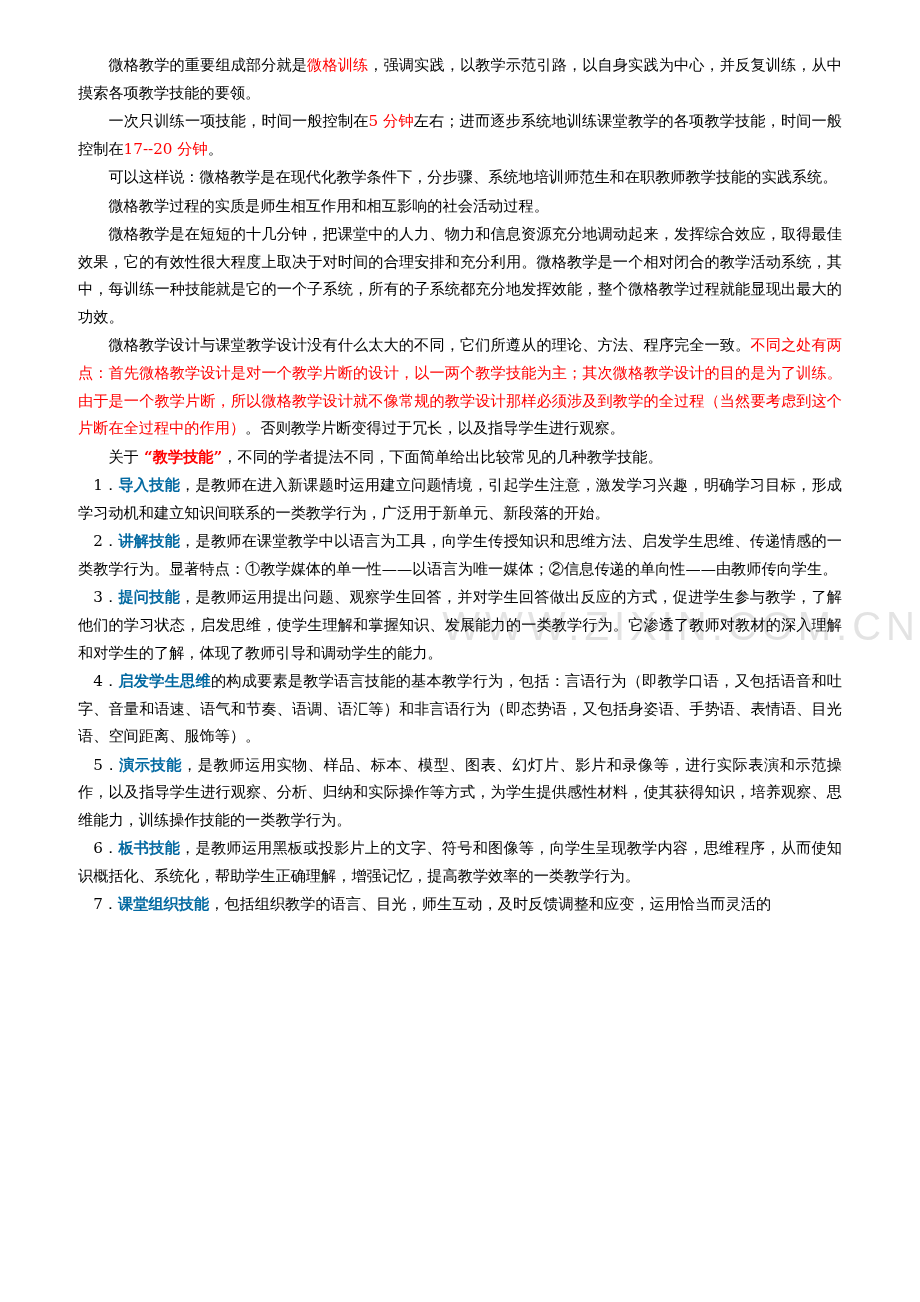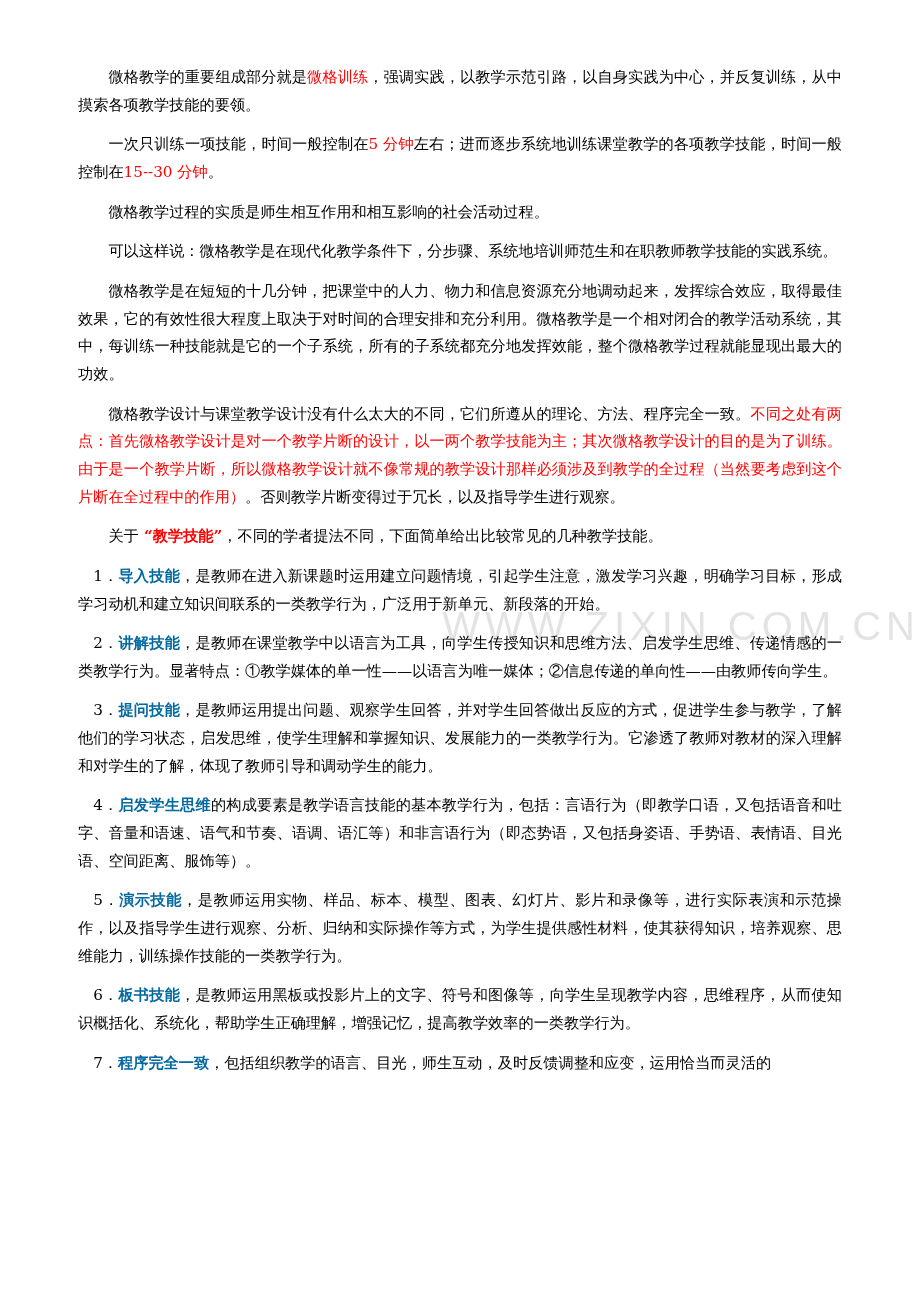--- a/index.html
+++ b/index.html
@@ -26,21 +26,21 @@
   .doc {
     position: relative;
     z-index: 2;
     font-size: 15.2px;
     line-height: 1.82;
     color: #000;
     text-align: justify;
     text-justify: inter-ideograph;
   }
   p {
-    margin: 12px 0 0.05em 0;
+    margin: 0 0 0.05em 0;
   }
   .indent2 {
     text-indent: 2em;
   }
   .red {
     color: #ff0000;
   }
   .bold {
     font-weight: bold;
   }
@@ -72,27 +72,27 @@
     font-weight: 400;
   }
 </style>
 </head>
 <body>
 
 <div class="page">
   <div class="watermark">WWW.ZIXIN.COM.CN</div>
   <div class="doc" id="doc-body">
       <p class="indent2"><span>微格教学的重要组成部分就是</span><span class="red">微格训练</span><span>，强调实践，以教学示范引路，以自身实践为中心，并反复训练，从中摸索各项教学技能的要领。</span></p>
-      <p class="indent2"><span>一次只训练一项技能，时间一般控制在</span><span class="red">5 分钟</span><span>左右；进而逐步系统地训练课堂教学的各项教学技能，时间一般控制在</span><span class="red">15--30 分钟</span><span>。</span></p>
+      <p class="indent2"><span>一次只训练一项技能，时间一般控制在</span><span class="red">5 分钟</span><span>左右；进而逐步系统地训练课堂教学的各项教学技能，时间一般控制在</span><span class="red">17--20 分钟</span><span>。</span></p>
+      <p class="indent2"><span>可以这样说：微格教学是在现代化教学条件下，分步骤、系统地培训师范生和在职教师教学技能的实践系统。</span></p>
       <p class="indent2"><span>微格教学过程的实质是师生相互作用和相互影响的社会活动过程。</span></p>
-      <p class="indent2"><span>可以这样说：微格教学是在现代化教学条件下，分步骤、系统地培训师范生和在职教师教学技能的实践系统。</span></p>
       <p class="indent2"><span>微格教学是在短短的十几分钟，把课堂中的人力、物力和信息资源充分地调动起来，发挥综合效应，取得最佳效果，它的有效性很大程度上取决于对时间的合理安排和充分利用。微格教学是一个相对闭合的教学活动系统，其中，每训练一种技能就是它的一个子系统，所有的子系统都充分地发挥效能，整个微格教学过程就能显现出最大的功效。</span></p>
       <p class="indent2"><span>微格教学设计与课堂教学设计没有什么太大的不同，它们所遵从的理论、方法、程序完全一致。</span><span class="red">不同之处有两点：首先微格教学设计是对一个教学片断的设计，以一两个教学技能为主；其次微格教学设计的目的是为了训练。由于是一个教学片断，所以微格教学设计就不像常规的教学设计那样必须涉及到教学的全过程（当然要考虑到这个片断在全过程中的作用）</span><span>。否则教学片断变得过于冗长，以及指导学生进行观察。</span></p>
       <p class="indent2"><span>关于</span><span class="red bold"> “教学技能”</span><span>，不同的学者提法不同，下面简单给出比较常见的几种教学技能。</span></p>
       <p class="item"><span class="num">1．</span><span class="skill-name">导入技能</span><span>，是教师在进入新课题时运用建立问题情境，引起学生注意，激发学习兴趣，明确学习目标，形成学习动机和建立知识间联系的一类教学行为，广泛用于新单元、新段落的开始。</span></p>
       <p class="item"><span class="num">2．</span><span class="skill-name">讲解技能</span><span>，是教师在课堂教学中以语言为工具，向学生传授知识和思维方法、启发学生思维、传递情感的一类教学行为。显著特点：①教学媒体的单一性——以语言为唯一媒体；②信息传递的单向性——由教师传向学生。</span></p>
       <p class="item"><span class="num">3．</span><span class="skill-name">提问技能</span><span>，是教师运用提出问题、观察学生回答，并对学生回答做出反应的方式，促进学生参与教学，了解他们的学习状态，启发思维，使学生理解和掌握知识、发展能力的一类教学行为。它渗透了教师对教材的深入理解和对学生的了解，体现了教师引导和调动学生的能力。</span></p>
       <p class="item"><span class="num">4．</span><span class="skill-name">启发学生思维</span><span>的构成要素是教学语言技能的基本教学行为，包括：言语行为（即教学口语，又包括语音和吐字、音量和语速、语气和节奏、语调、语汇等）和非言语行为（即态势语，又包括身姿语、手势语、表情语、目光语、空间距离、服饰等）。</span></p>
       <p class="item"><span class="num">5．</span><span class="skill-name">演示技能</span><span>，是教师运用实物、样品、标本、模型、图表、幻灯片、影片和录像等，进行实际表演和示范操作，以及指导学生进行观察、分析、归纳和实际操作等方式，为学生提供感性材料，使其获得知识，培养观察、思维能力，训练操作技能的一类教学行为。</span></p>
       <p class="item"><span class="num">6．</span><span class="skill-name">板书技能</span><span>，是教师运用黑板或投影片上的文字、符号和图像等，向学生呈现教学内容，思维程序，从而使知识概括化、系统化，帮助学生正确理解，增强记忆，提高教学效率的一类教学行为。</span></p>
-      <p class="item"><span class="num">7．</span><span class="skill-name">程序完全一致</span><span>，包括组织教学的语言、目光，师生互动，及时反馈调整和应变，运用恰当而灵活的</span></p>
+      <p class="item"><span class="num">7．</span><span class="skill-name">课堂组织技能</span><span>，包括组织教学的语言、目光，师生互动，及时反馈调整和应变，运用恰当而灵活的</span></p>
     </div>
 </div>
 
 </body></html>

